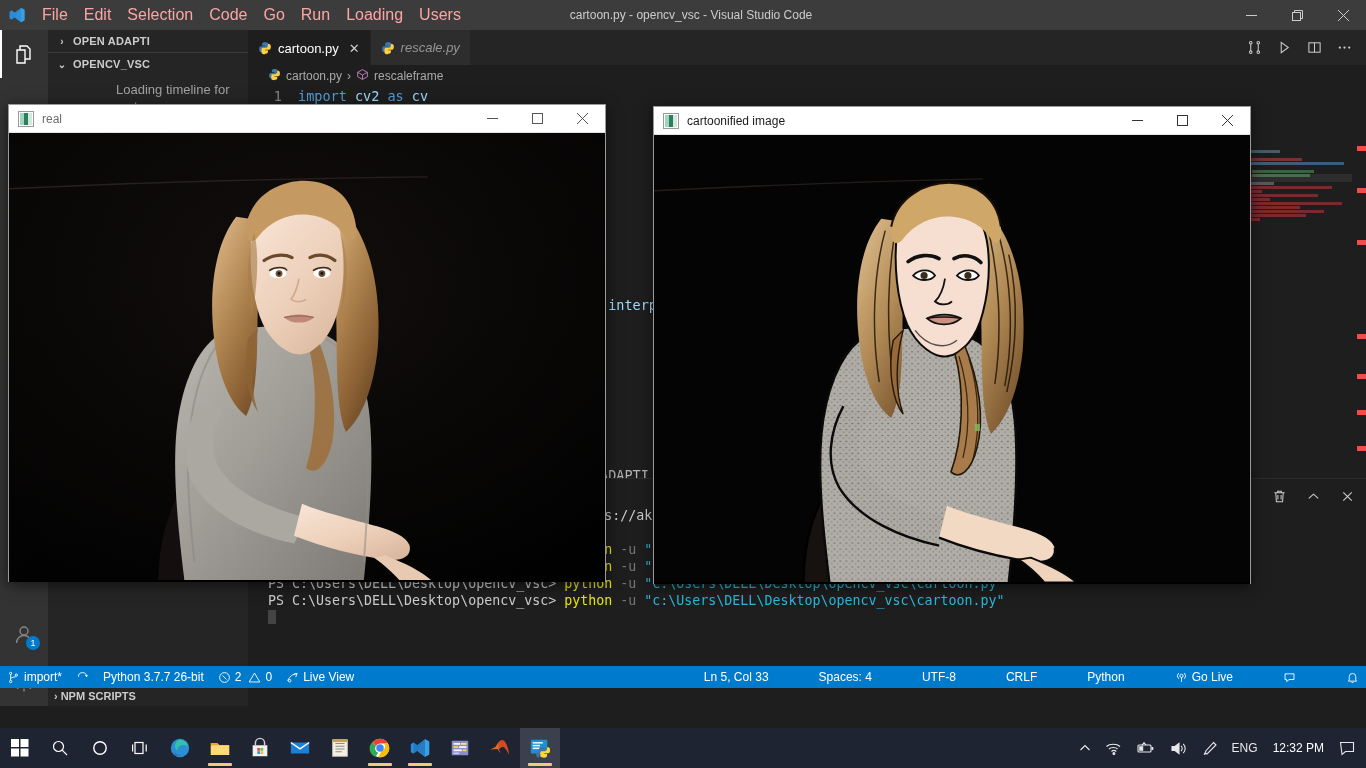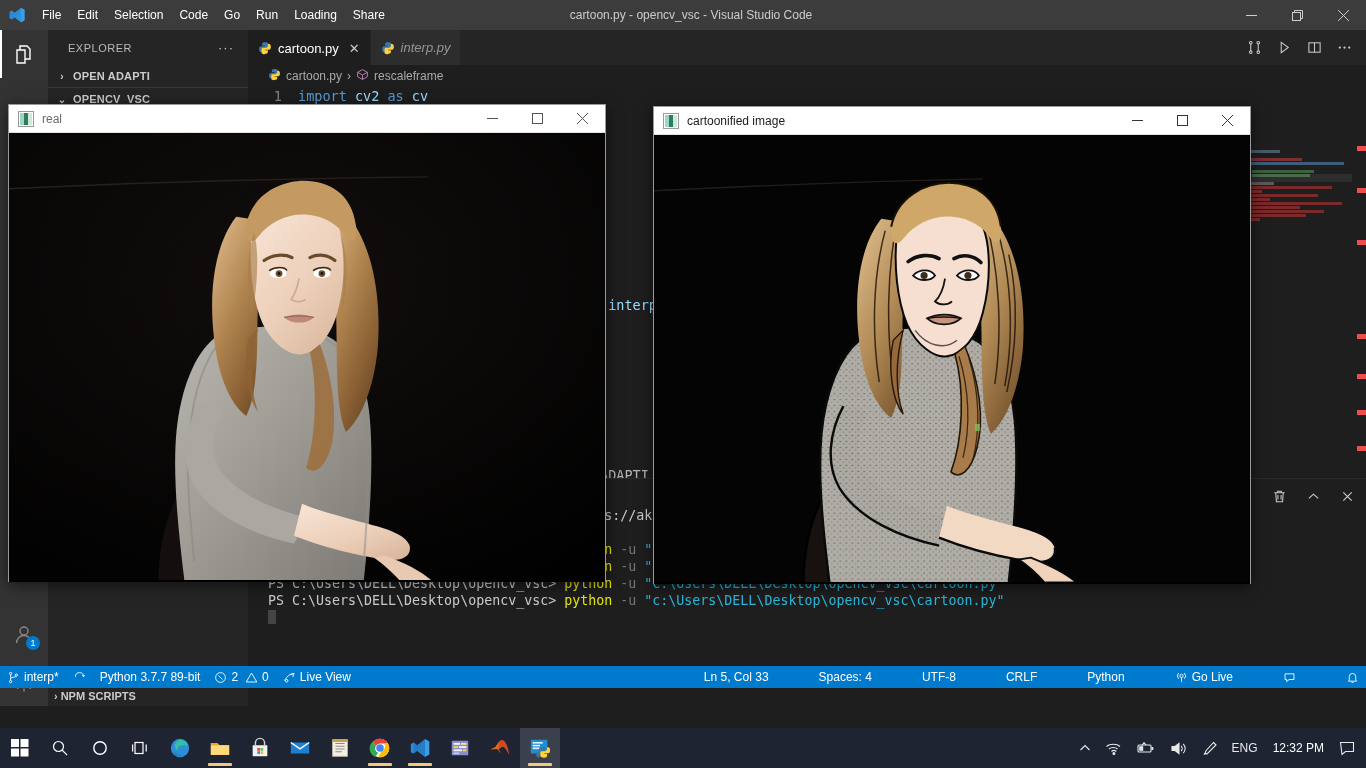--- a/index.html
+++ b/index.html
@@ -17,22 +17,22 @@
 
   
   .titlebar {
     position: absolute; top: 0; left: 0; right: 0; height: 30px;
     background: #3c3c3c; display: flex; align-items: center;
     font-size: 12px; color: #cccccc;
   }
   .vs-logo { width: 34px; height: 30px; display: flex; align-items: center; justify-content: center; }
   .menu { display: flex; align-items: center; height: 30px; }
   .menu-item {
-    padding: 0 8px; height: 30px; line-height: 30px; font-size: 12px;
-    color: #ffffff; cursor: default; white-space: nowrap;
+    padding: 0 8px; height: 30px; line-height: 30px; font-size: 16px;
+    color: #fca5a5; cursor: default; white-space: nowrap;
   }
   .win-title {
     position: absolute; left: 16px; right: 0; text-align: center;
     font-size: 12px; color: #cccccc; pointer-events: none;
   }
   .win-ctl { position: absolute; right: 0; top: 0; display: flex; height: 30px; }
   .win-btn {
     width: 46px; height: 30px; display: flex; align-items: center; justify-content: center;
     color: #cccccc; font-size: 12px;
   }
@@ -196,21 +196,21 @@
       </svg>
     </div>
     <div class="menu">
       <div class="menu-item">File</div>
       <div class="menu-item">Edit</div>
       <div class="menu-item">Selection</div>
       <div class="menu-item">Code</div>
       <div class="menu-item">Go</div>
       <div class="menu-item">Run</div>
       <div class="menu-item">Loading</div>
-      <div class="menu-item">Share</div>
+      <div class="menu-item">Users</div>
     </div>
     <div class="win-title">cartoon.py - opencv_vsc - Visual Studio Code</div>
     <div class="win-ctl">
       <div class="win-btn">
         <svg width="11" height="11" viewBox="0 0 11 11">
               <rect x="0" y="5" width="11" height="1" fill="#ccc"></rect>
             </svg>
       </div>
       <div class="win-btn">
         <svg width="11" height="11" viewBox="0 0 11 11" fill="none" stroke="#ccc" stroke-width="1">
@@ -243,24 +243,20 @@
     </div>
     <div class="act-icon">
       <svg width="24" height="24" viewBox="0 0 24 24" fill="none" stroke="currentColor" stroke-width="1.4">
         <circle cx="12" cy="12" r="3.2"></circle>
         <path d="M12 2.5v3M12 18.5v3M2.5 12h3M18.5 12h3M5.2 5.2l2.1 2.1M16.7 16.7l2.1 2.1M18.8 5.2l-2.1 2.1M7.3 16.7l-2.1 2.1"></path>
       </svg>
     </div>
   </div>
 
   <div class="sidebar">
-    <div class="sidebar-title">
-      <span>EXPLORER</span>
-      <span class="sb-dots">···</span>
-    </div>
     <div class="sb-section">
       <span class="chev">›</span>
       <span>OPEN ADAPTI</span>
     </div>
     <div class="sb-hr"></div>
     <div class="sb-section">
       <span class="chev">⌄</span>
       <span>OPENCV_VSC</span>
     </div>
     <div class="timeline-msg">Loading timeline for cartoon.py...</div>
@@ -282,21 +278,21 @@
         <span>cartoon.py</span>
         <span class="tabclose">✕</span>
       </div>
       <div class="tab">
         <span class="pyicon">
           <svg width="14" height="14" viewBox="0 0 24 24">
             <path d="M12 2c-3 0-5 1-5 3v3h5v1H5c-2 0-3 2-3 5s1 5 3 5h2v-3c0-2 2-3.5 4-3.5h4c2 0 3-1 3-3V5c0-2-2-3-6-3z" fill="#3c78aa"></path>
             <path d="M12 22c3 0 5-1 5-3v-3h-5v-1h7c2 0 3-2 3-5s-1-5-3-5h-2v3c0 2-2 3.5-4 3.5H9c-2 0-3 1-3 3v5c0 2 2 3 6 3z" fill="#ffd040"></path>
           </svg>
         </span>
-        <span class="tab.inactive-name" style="font-style:italic">interp.py</span>
+        <span class="tab.inactive-name" style="font-style:italic">rescale.py</span>
       </div>
       <div class="tabbar-actions">
         <div class="tb-act">
           <svg width="15" height="15" viewBox="0 0 16 16" fill="none" stroke="#ccc" stroke-width="1.1">
             <circle cx="4" cy="3" r="1.4"></circle>
                 <circle cx="4" cy="13" r="1.4"></circle>
                 <circle cx="12" cy="3" r="1.4"></circle>
                 <circle cx="12" cy="13" r="1.4"></circle>
             <path d="M4 4.4v7.2M12 4.4v7.2"></path>
           </svg>
@@ -414,32 +410,32 @@
 
   <div class="statusbar">
     <div class="sb-left">
       <div class="sb-item">
         <svg width="13" height="13" viewBox="0 0 16 16" fill="none" stroke="#fff" stroke-width="1.1">
           <circle cx="4.5" cy="3" r="1.4"></circle>
               <circle cx="4.5" cy="13" r="1.4"></circle>
               <circle cx="11.5" cy="5" r="1.4"></circle>
           <path d="M4.5 4.4v7.2M4.5 9.5C4.5 7 11.5 8 11.5 6.4"></path>
         </svg>
-        <span>interp*</span>
+        <span>import*</span>
       </div>
       <div class="sb-item">
         <svg width="13" height="13" viewBox="0 0 16 16" fill="none" stroke="#fff" stroke-width="1.1">
           <path d="M3 7a5 5 0 0 1 10 0"></path>
               <path d="M13 7l-1.6-1.8M13 7l1.6-1.8"></path>
           <path d="M13 10a5 5 0 0 1-10 0" opacity="0"></path>
           <circle cx="8" cy="11" r="0"></circle>
         </svg>
       </div>
       <div class="sb-item">
-        <span>Python 3.7.7 89-bit</span>
+        <span>Python 3.7.7 26-bit</span>
       </div>
       <div class="sb-item">
         <svg width="13" height="13" viewBox="0 0 16 16" fill="none" stroke="#fff" stroke-width="1.1">
           <circle cx="8" cy="8" r="6"></circle>
               <path d="M5.6 5.6 10.4 10.4"></path>
         </svg>
         <span>2</span>
         <svg width="13" height="13" viewBox="0 0 16 16" fill="none" stroke="#fff" stroke-width="1.1" style="margin-left:3px">
           <path d="M8 2.5 14.5 13.5h-13z"></path>
         </svg>

